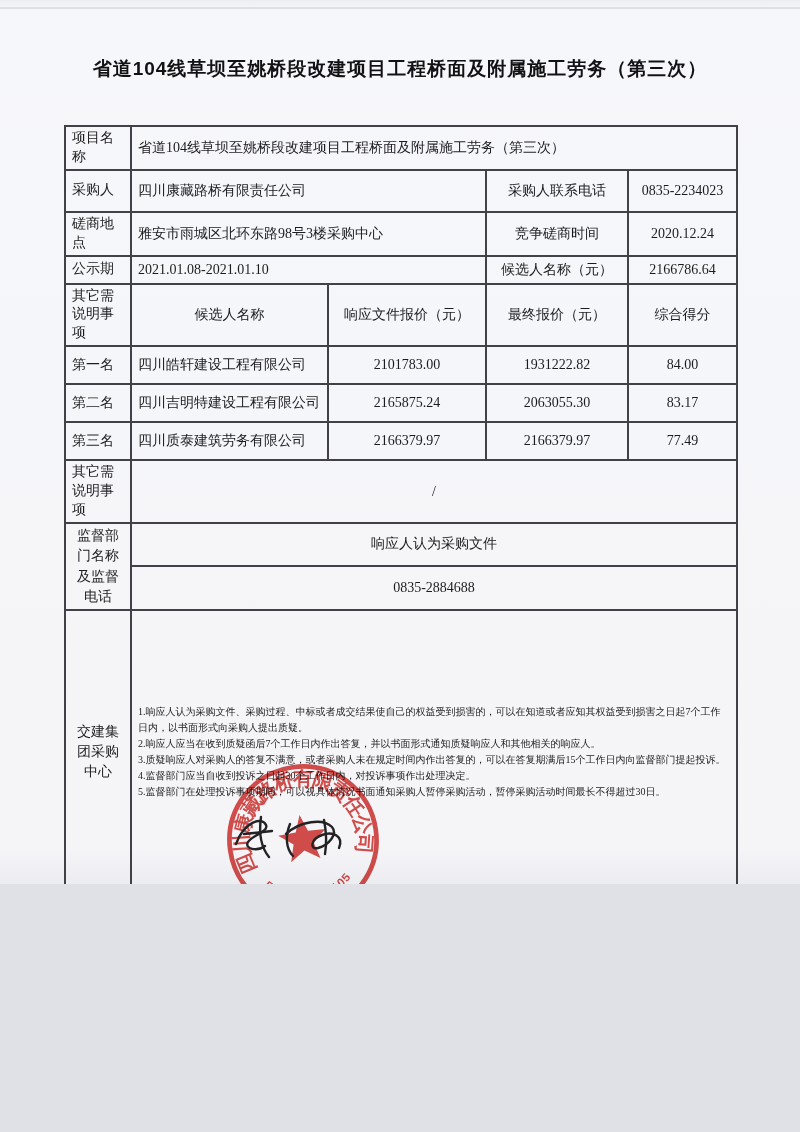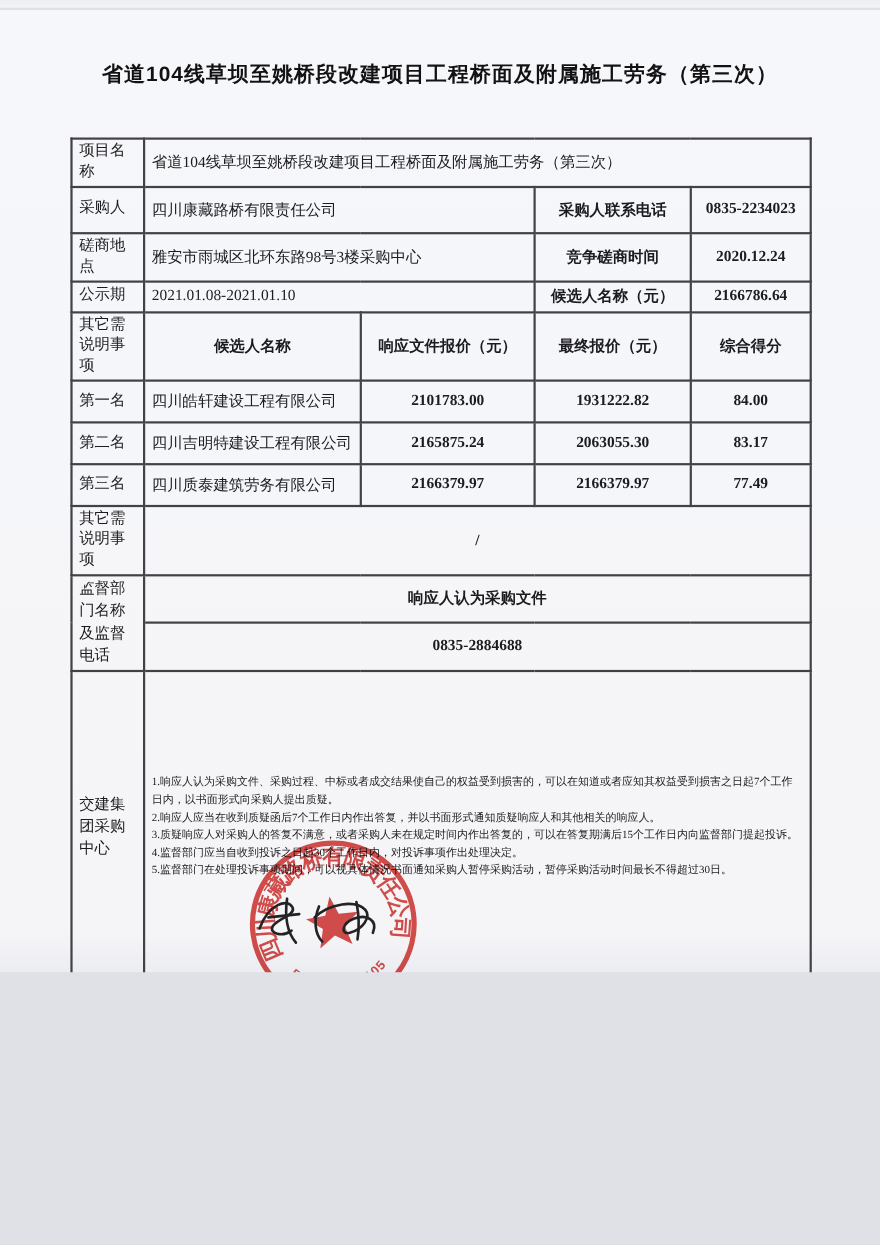--- a/index.html
+++ b/index.html
@@ -28,23 +28,23 @@
     border-collapse:collapse; table-layout:fixed;
     font-size:14px; color:#1c1c1f;
   }
   table.doc td {
     border:2px solid #414147;
     padding:2px 6px;
     vertical-align:middle;
     overflow:hidden;
   }
   .lab { text-align:left; padding-left:5px; line-height:1.35;margin-top:20px; }
-  .lab-c { text-align:left; line-height:1.45;border-radius:30px; }
+  .lab-c { text-align:center; line-height:1.45;border-radius:30px; }
   .val-l { text-align:left; }
-  .c { text-align:center;font-weight:bold; }
+  .c { text-align:center; }
   .notice-cell { padding:8px 10px 52px 9px; line-height:1.62; font-size:10px; vertical-align:middle; }
   .notice-cell p { margin:0; }
   .sig-cell { padding-left:8px; font-size:19px; }
   .seal {
     position:absolute; left:219px; top:752px;
     width:168px; height:176px;
     z-index:5; mix-blend-mode:multiply; opacity:.92;
     transform:rotate(-8deg);
   }
   .signature {

